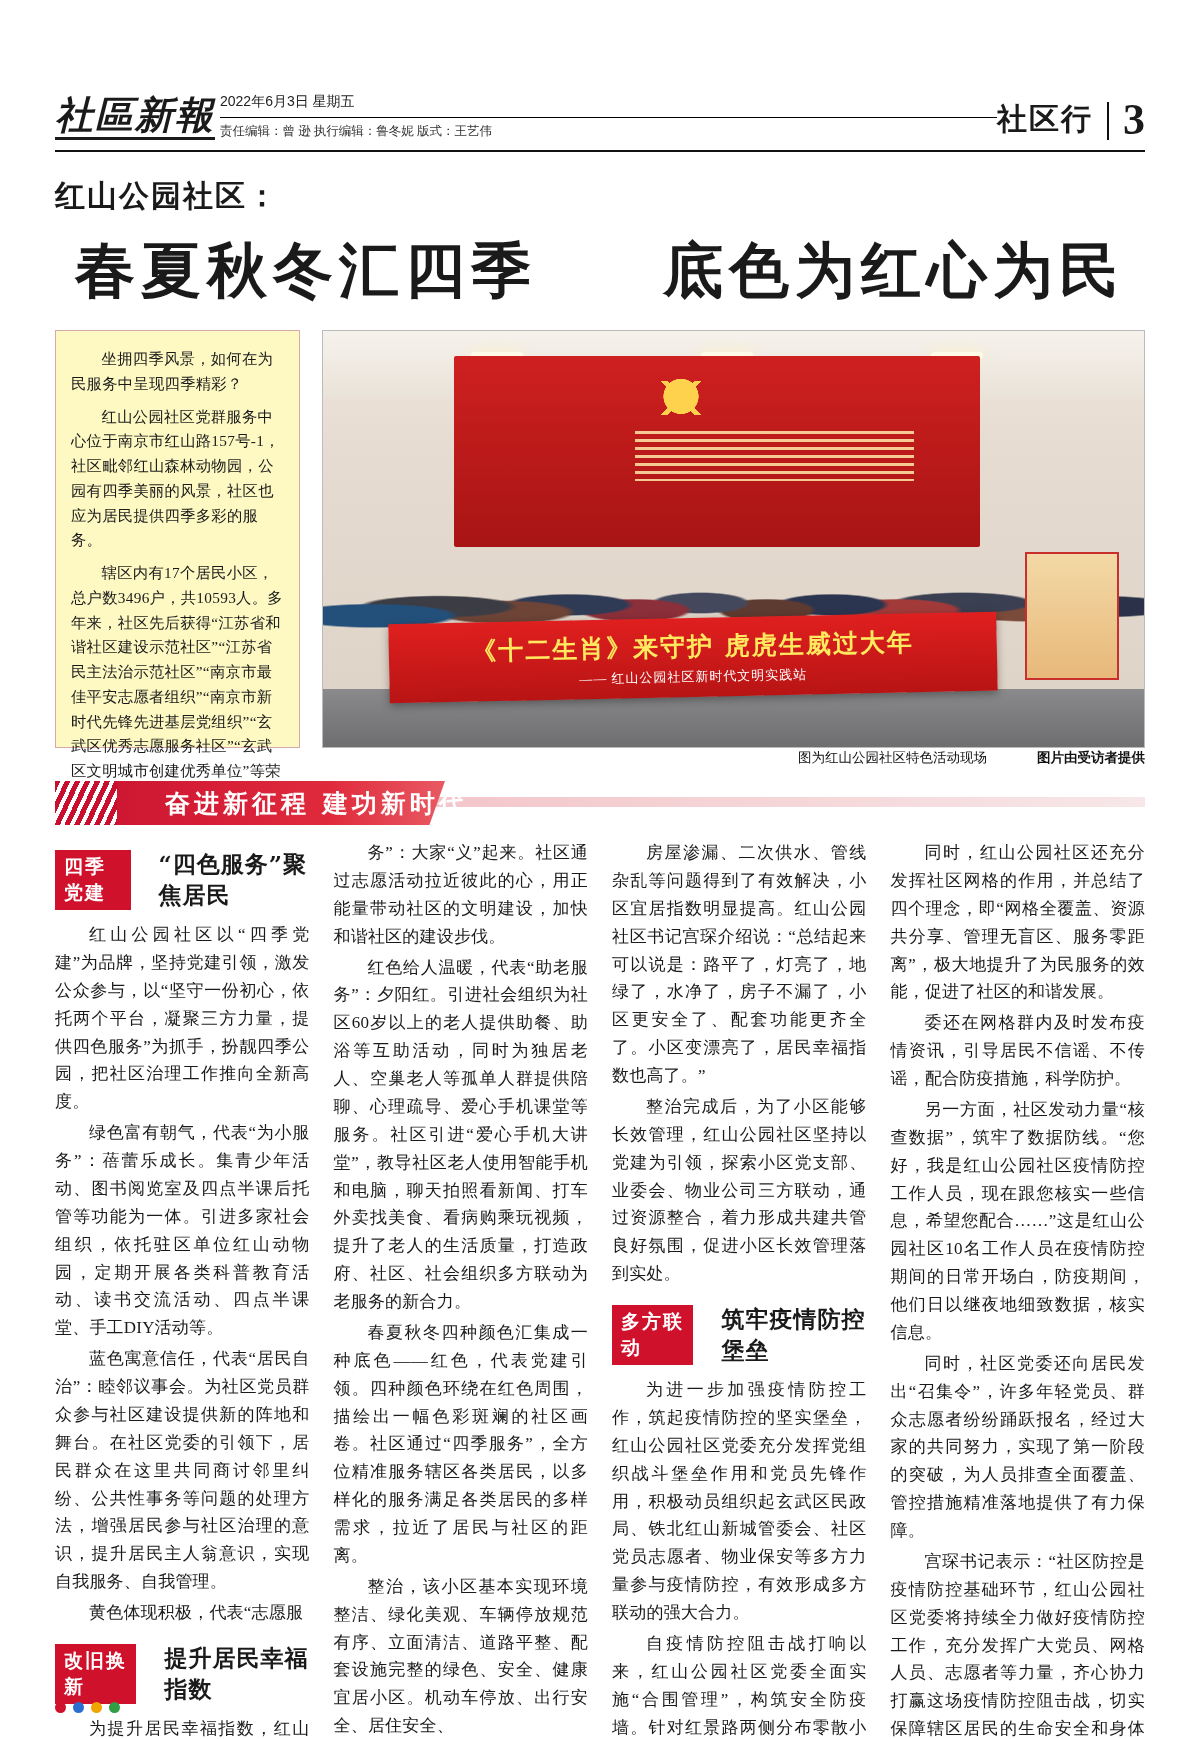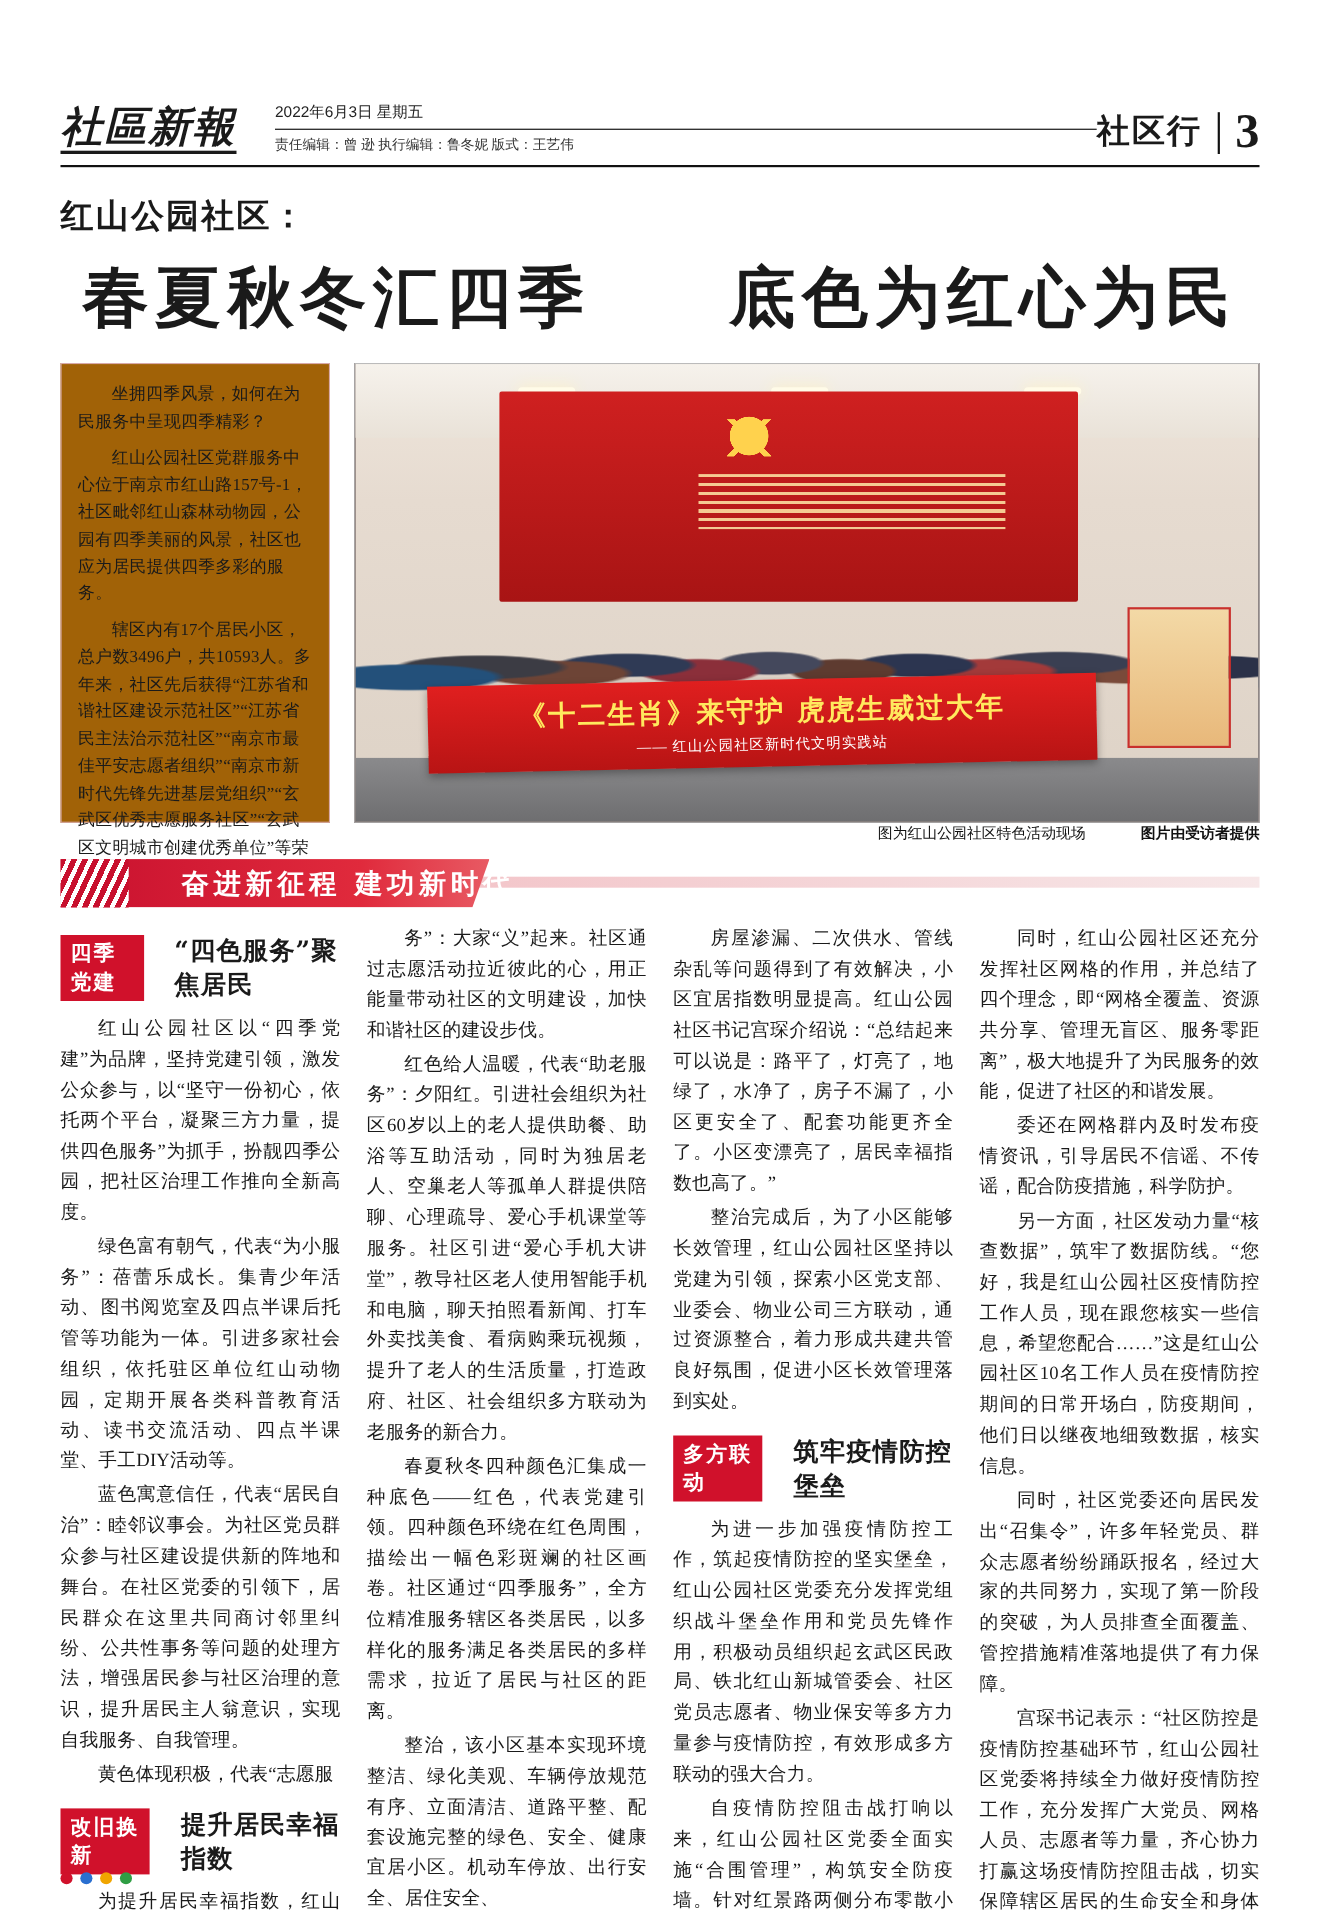--- a/index.html
+++ b/index.html
@@ -14,21 +14,21 @@
   .page{position:relative;width:1200px;height:1739px;box-sizing:border-box;padding:0 55px;}
 
   
   .masthead{display:flex;align-items:flex-end;padding-top:78px;height:62px;}
   .logo{
     font-family:"DejaVu Serif", serif;
     font-weight:bold;font-size:38px;letter-spacing:2px;color:#1a1a1a;
     border-bottom:3px solid #1a1a1a;padding-bottom:2px;line-height:1.05;
     font-style:italic;
   }
-  .mast-mid{margin-left:35px;flex:1;}
+  .mast-mid{margin-left:5px;flex:1;}
   .mast-date{font-size:14px;color:#222;margin-bottom:6px;font-family:"Liberation Sans",sans-serif;}
   .mast-credits{font-size:12.5px;color:#333;border-top:1px solid #000;padding-top:5px;font-family:Liberation Serif, serif;}
   .mast-right{display:flex;align-items:flex-end;gap:14px;}
   .section-name{font-size:30px;font-weight:bold;letter-spacing:2px;}
   .divider-v{width:2px;height:38px;background:#111;}
   .page-num{font-size:44px;font-weight:bold;line-height:.9;}
 
   .rule{height:2px;background:#111;margin-top:10px;}
 
   
@@ -36,21 +36,21 @@
   .headline{
     text-align:center;font-size:60px;font-weight:bold;letter-spacing:6px;
     margin:14px 0 10px 0;font-family:Liberation Mono, monospace;
   }
   .headline span{display:inline-block;}
   .hl-gap{width:42px;display:inline-block;}
 
   
   .top-area{display:flex;gap:22px;margin-top:18px;}
   .lead-box{
-    width:245px;border:1px solid #d8a9a9;background:#a16207;
+    width:245px;border:1px solid #d8a9a9;background:#fef9c3;
     padding:16px 15px;box-sizing:border-box;height:418px;
   }
   .lead-box p{margin:0 0 8px 0;font-size:15.3px;line-height:1.62;text-indent:2em;letter-spacing:.3px;}
   .photo-wrap{flex:1;}
   .photo{
     width:100%;height:418px;position:relative;overflow:hidden;background:#2a1414;
     border:1px solid #bbb;box-sizing:border-box;
   }
   .ph-wall{position:absolute;inset:0;background:
      linear-gradient(180deg,#efe6dc 0%,#e6dbd0 30%,#ddd2c6 100%);}

